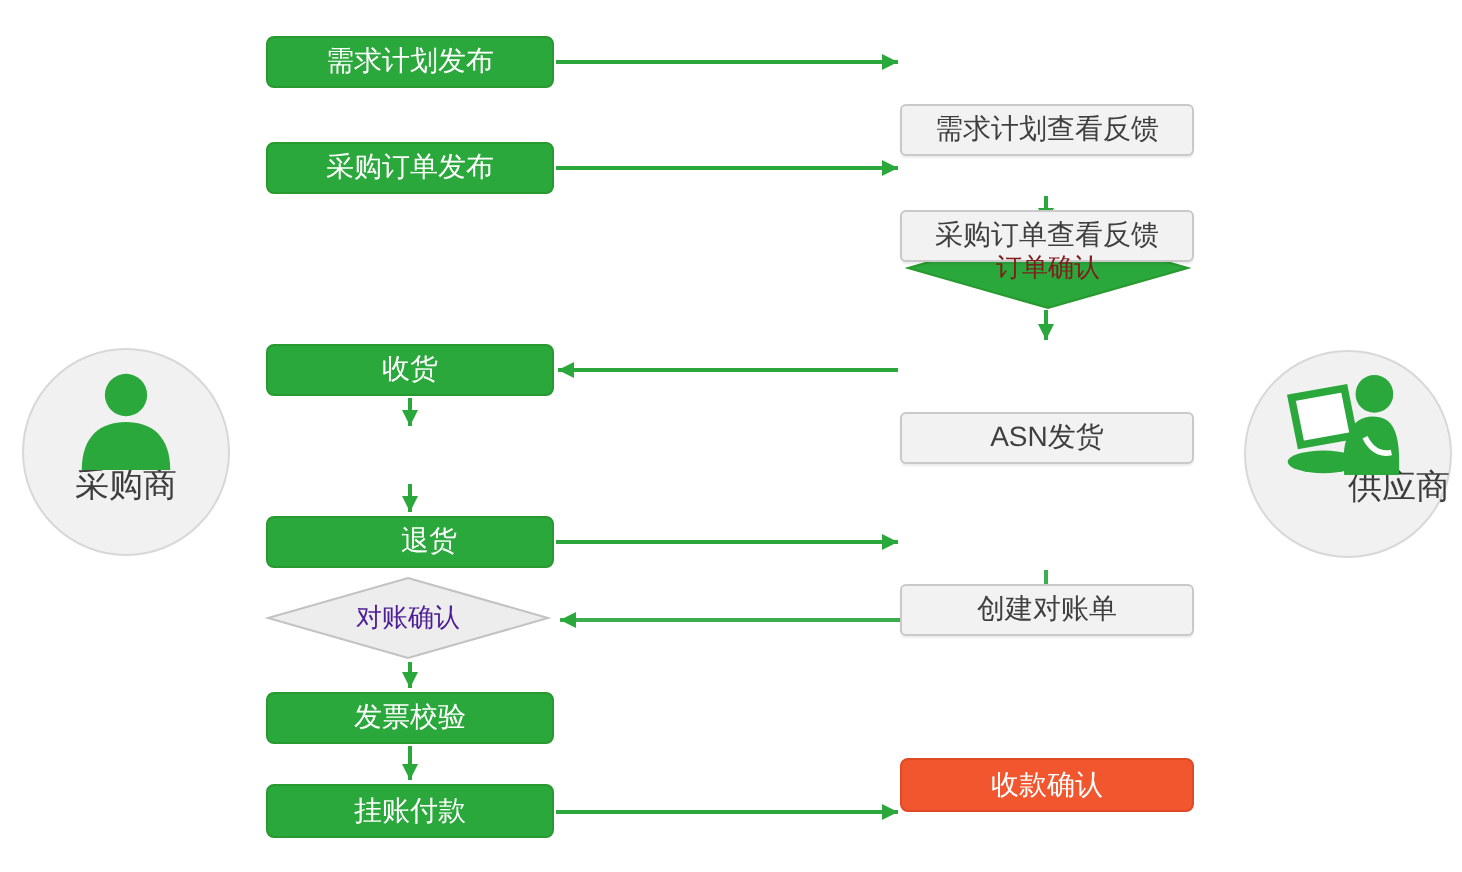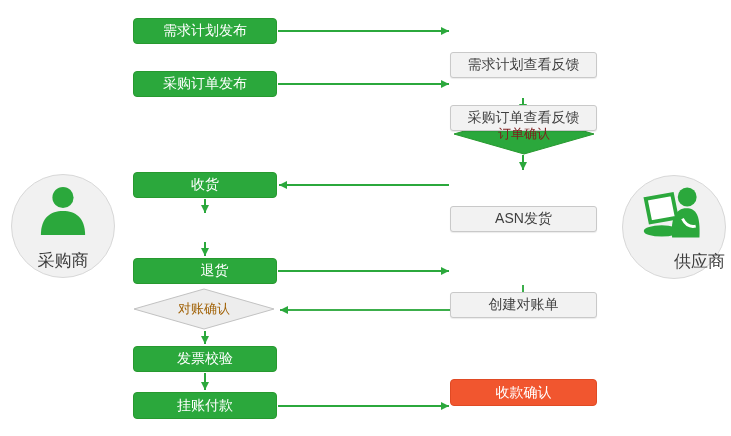--- a/index.html
+++ b/index.html
@@ -9,21 +9,21 @@
 
   .node{position:absolute;display:flex;align-items:center;justify-content:center;
         font-size:14px;box-sizing:border-box;white-space:nowrap;text-align:right;}
   .gbox{background:#2ba83c;color:#ffffff;border-radius:4px;border:1px solid #27992f;}
   .lbox{background:#f2f2f2;color:#3f3f3f;border:1px solid #c9c9c9;border-radius:3px;
         box-shadow:0 1px 1px rgba(0,0,0,0.08);margin-top:34px;}
   .rbox{background:#f1562f;color:#ffffff;border-radius:4px;border:1px solid #e04a24;}
   .dlabel{position:absolute;display:flex;align-items:center;justify-content:center;
           font-size:13px;white-space:nowrap;}
   .dlabel.on-green{color:#7f1d1d;}
-  .dlabel.on-gray{color:#a16207;}
+  .dlabel.on-gray{color:#4c1d95;}
 
   
   #demand-plan-publish{left:133px;top:18px;width:144px;height:26px;}
   #po-publish{left:133px;top:71px;width:144px;height:26px;}
   #receive-goods{left:133px;top:172px;width:144px;height:26px;}
   #quality-collab{left:133px;top:215px;width:144px;height:26px;}
   #return-goods{left:133px;top:258px;width:144px;height:26px;padding-left:19px;}
   #invoice-verify{left:133px;top:346px;width:144px;height:26px;}
   #payment-on-account{left:133px;top:392px;width:144px;height:27px;}
   
@@ -35,21 +35,21 @@
   
   #order-confirm-label{left:454px;top:122px;width:140px;height:24px;}
   #statement-confirm-label{left:134px;top:297px;width:140px;height:24px;}
 
   
   .actor{position:absolute;width:104px;height:104px;border-radius:50%;
          background:#f1f1f1;border:1px solid #d8d8d8;box-sizing:border-box;
          display:flex;flex-direction:column;align-items:center;justify-content:flex-end;}
   #buyer-circle{left:11px;top:174px;}
   #supplier-circle{left:622px;top:175px;align-items:flex-end;}
-  .actor .actor-label{font-size:17px;color:#3d3d3d;margin-bottom:8px;line-height:1;}
+  .actor .actor-label{font-size:17px;color:#3d3d3d;margin-bottom:26px;line-height:1;}
   .actor .actor-icon{position:absolute;top:10px;left:50%;transform:translateX(-50%);}
 </style>
 </head>
 <body>
 
 <div id="canvas">
 
   <svg id="wires" width="731" height="436" viewBox="0 0 731 436">
     <defs>
       <marker id="arr" markerUnits="userSpaceOnUse" markerWidth="10" markerHeight="10" refX="8" refY="4" orient="auto">

